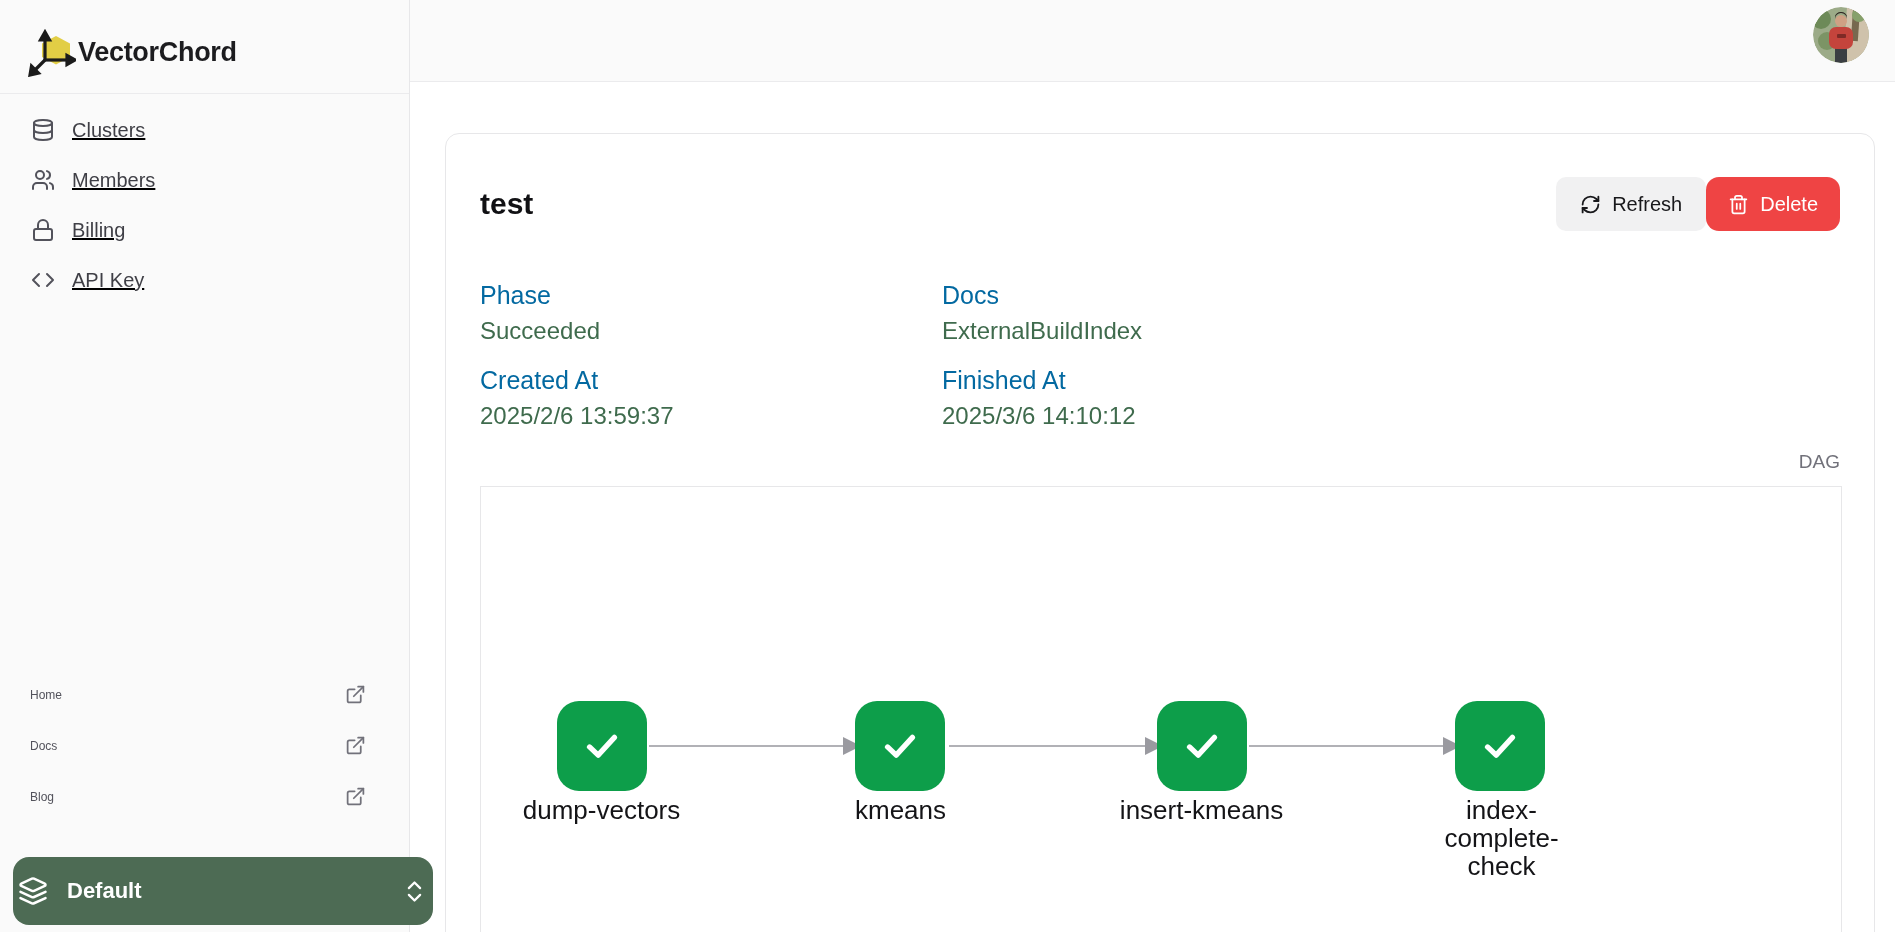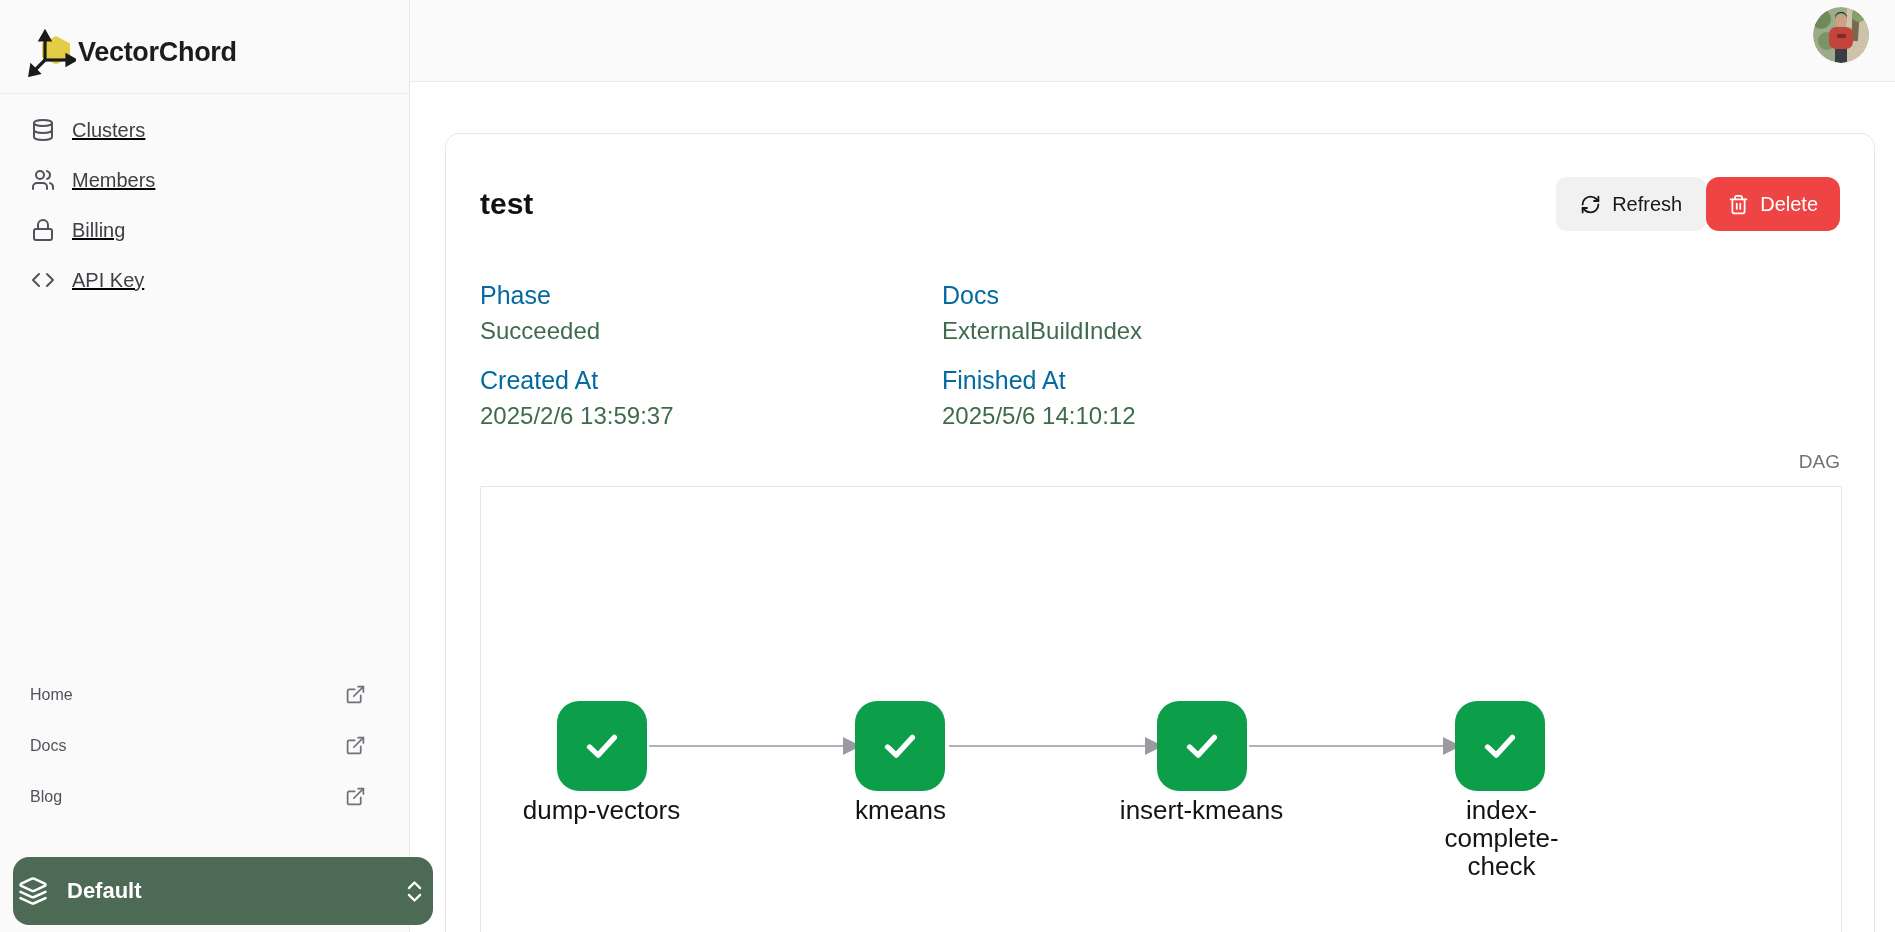--- a/index.html
+++ b/index.html
@@ -26,21 +26,21 @@
   .menu-item {
     display:flex; align-items:center; height:50px; padding-left:31px; gap:17px;
     font-size:20px; color:#3f3f46; cursor:pointer;
   }
   .menu-item svg { width:24px; height:24px; }
   .icon-stroke { fill:none; stroke:#52525b; stroke-width:2; stroke-linecap:round; stroke-linejoin:round; }
 
   .footer-links { position:absolute; bottom:110px; left:0; width:100%; }
   .footer-link {
     display:flex; align-items:center; justify-content:space-between;
-    height:51px; padding:0 43px 0 30px; font-size:16px; color:#52525b; cursor:pointer;text-align:right;
+    height:51px; padding:0 43px 0 30px; font-size:12px; color:#52525b; cursor:pointer;text-align:right;
   }
   .footer-link svg { width:21px; height:21px; }
   .ext-stroke { fill:none; stroke:#71717a; stroke-width:2; stroke-linecap:round; stroke-linejoin:round; }
 
   .workspace-btn {
     position:absolute; left:13px; bottom:7px; width:420px; height:68px;
     background:#4d6b54; border-radius:16px; border:none;
     display:flex; align-items:center; padding:0 5px; cursor:pointer;
   }
   .workspace-btn svg { flex:0 0 auto; }
@@ -250,21 +250,21 @@
     <div>
       <div class="field-label">Docs</div>
       <div class="field-value">ExternalBuildIndex</div>
     </div>
     <div>
       <div class="field-label">Created At</div>
       <div class="field-value">2025/2/6 13:59:37</div>
     </div>
     <div>
       <div class="field-label">Finished At</div>
-      <div class="field-value">2025/5/6 14:10:12</div>
+      <div class="field-value">2025/3/6 14:10:12</div>
     </div>
   </div>
 
   <div class="dag-label">DAG</div>
 
   <div class="dag-box">
     <svg class="edges">
       <defs>
         <marker id="arrow" markerWidth="10" markerHeight="9" refX="1" refY="4.5" orient="auto">
           <path d="M0,0 L9,4.5 L0,9 z" fill="#9a9aa0"></path>

